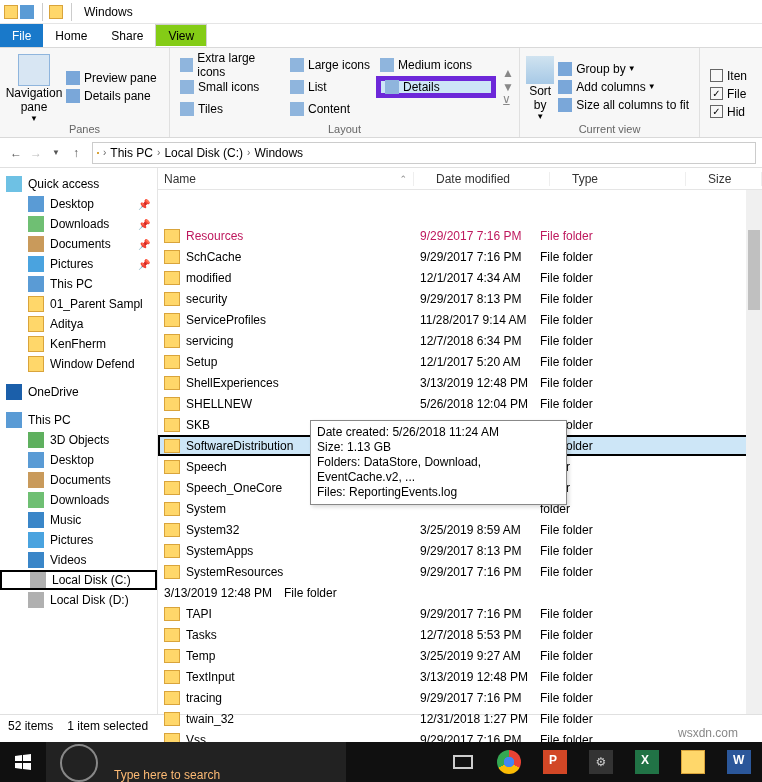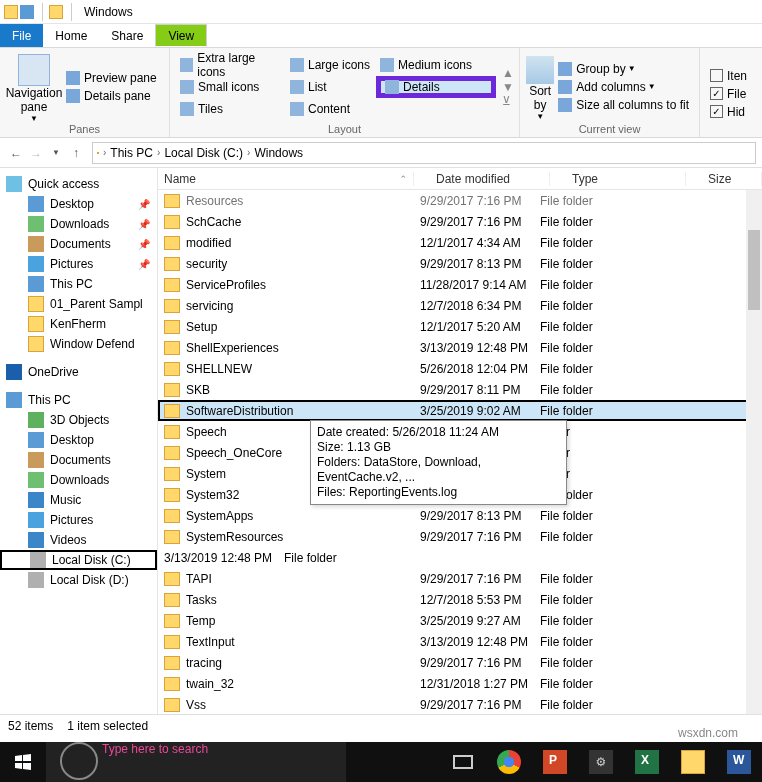--- a/index.html
+++ b/index.html
@@ -60,39 +60,39 @@
 
 .filelist { flex: 1; position: relative; }
 .list-header { display: flex; border-bottom: 1px solid #e5e5e5; height: 22px; align-items: center; gap: 16px; }
 .col { padding: 0 6px; font-size: 12px; color: #333; border-right: 1px solid #eee; display: flex; align-items: center; cursor: pointer; }
 .col-name { width: 256px; display: flex; justify-content: space-between; }
 .col-date { width: 120px; }
 .col-type { width: 120px; }
 .col-size { width: 60px; }
 .rows { overflow: hidden; }
 .row { display: flex; height: 21px; align-items: center; cursor: pointer; }
-.row.cut { color: #737373; }
+.row.cut { color: #be185d; margin-top: 35px; }
 .row.selected { background: #CDE6F7; }
 .row.boxed { outline: 2px solid #000; outline-offset: -2px; }
 .cell-name { width: 256px; display: flex; align-items: center; padding-left: 6px; }
 .cell-name .fico { width: 16px; height: 14px; background: #FFD76A; border: 1px solid #D9A43B; margin-right: 6px; }
 .cell-date { width: 120px; padding-left: 6px; }
 .cell-type { width: 120px; padding-left: 6px; }
 
 
 .tooltip { position: absolute; left: 310px; top: 420px; width: 257px; background: #fff; border: 1px solid #888; padding: 4px 6px; font-size: 11px; line-height: 15px; z-index: 10; box-shadow: 2px 2px 4px rgba(0,0,0,.15); }
 
 
 .statusbar { height: 22px; border-top: 1px solid #e0e0e0; display: flex; align-items: center; padding: 0 8px; font-size: 11px; }
 .statusbar span { margin-right: 14px; }
 
 
 .taskbar { position: absolute; bottom: 0; left: 0; right: 0; height: 40px; background: #101010; display: flex; align-items: center; }
 .tb-btn { width: 46px; height: 40px; display: flex; align-items: center; justify-content: center; cursor: pointer; }
-.tb-search { flex: 0 0 300px; height: 40px; background: #222; display: flex; align-items: flex-start; padding-left: 10px; color: #ec4899; cursor: text; }
+.tb-search { flex: 0 0 300px; height: 40px; background: #222; display: flex; align-items: flex-end; padding-left: 10px; color: #fdba74; cursor: text; gap: 12px; }
 .tb-cortana { width: 38px; height: 38px; border: 2px solid #888; border-radius: 50%; margin: 0 4px; }
 .tb-spacer { flex: 1; }
 .tb-ico { width: 24px; height: 24px; }
 .chrome { background: radial-gradient(circle at 50% 50%, #4285F4 30%, transparent 31%), conic-gradient(#EA4335 0 120deg, #FBBC05 120deg 240deg, #34A853 240deg 360deg); border-radius: 50%; }
 .pp { background: #D24726; position: relative; }
 .pp::after { content: "P"; color: #fff; font-weight: bold; position: absolute; left: 6px; top: 3px; }
 .xl { background: #217346; position: relative; }
 .xl::after { content: "X"; color: #fff; font-weight: bold; position: absolute; left: 6px; top: 3px; }
 .wd { background: #2B579A; position: relative; }
 .wd::after { content: "W"; color: #fff; font-weight: bold; position: absolute; left: 6px; top: 3px; }
@@ -287,20 +287,24 @@
     <div class="sb-item sb-sub">
         <span class="sb-ico ico-pc"></span>
         <span>This PC</span>
       </div>
     <div class="sb-item sb-sub">
         <span class="sb-ico ico-folder"></span>
         <span>01_Parent Sampl</span>
       </div>
     <div class="sb-item sb-sub">
         <span class="sb-ico ico-folder"></span>
+        <span>Aditya</span>
+      </div>
+    <div class="sb-item sb-sub">
+        <span class="sb-ico ico-folder"></span>
         <span>KenFherm</span>
       </div>
     <div class="sb-item sb-sub">
         <span class="sb-ico ico-folder"></span>
         <span>Window Defend</span>
       </div>
     <div style="height:8px"></div>
     <div class="sb-item sb-header">
         <span class="sb-ico ico-onedrive"></span>
         <span>OneDrive</span>

